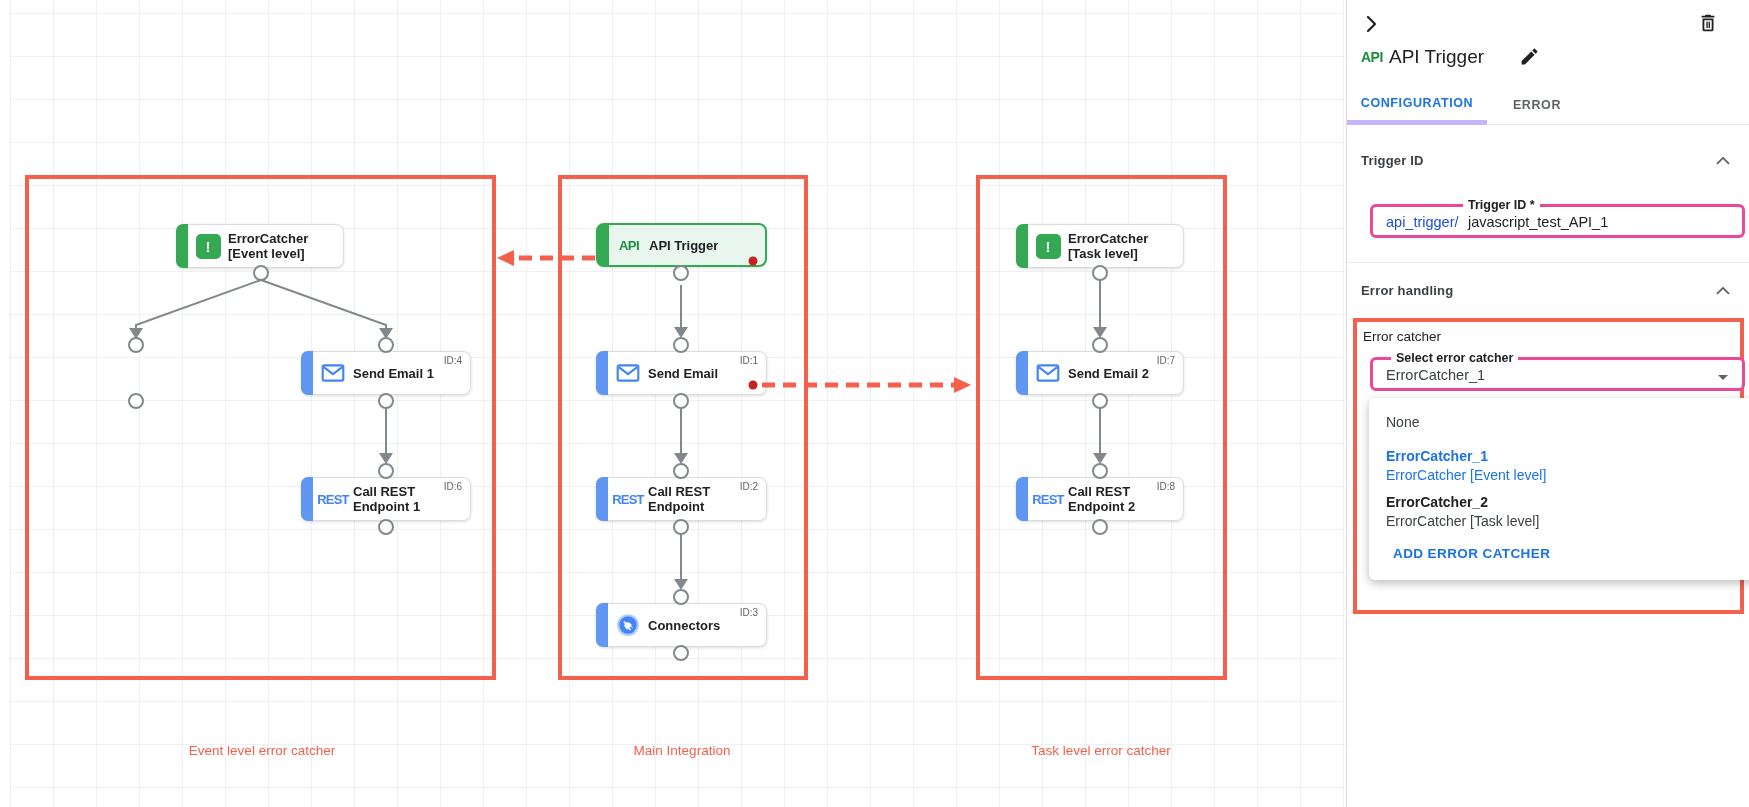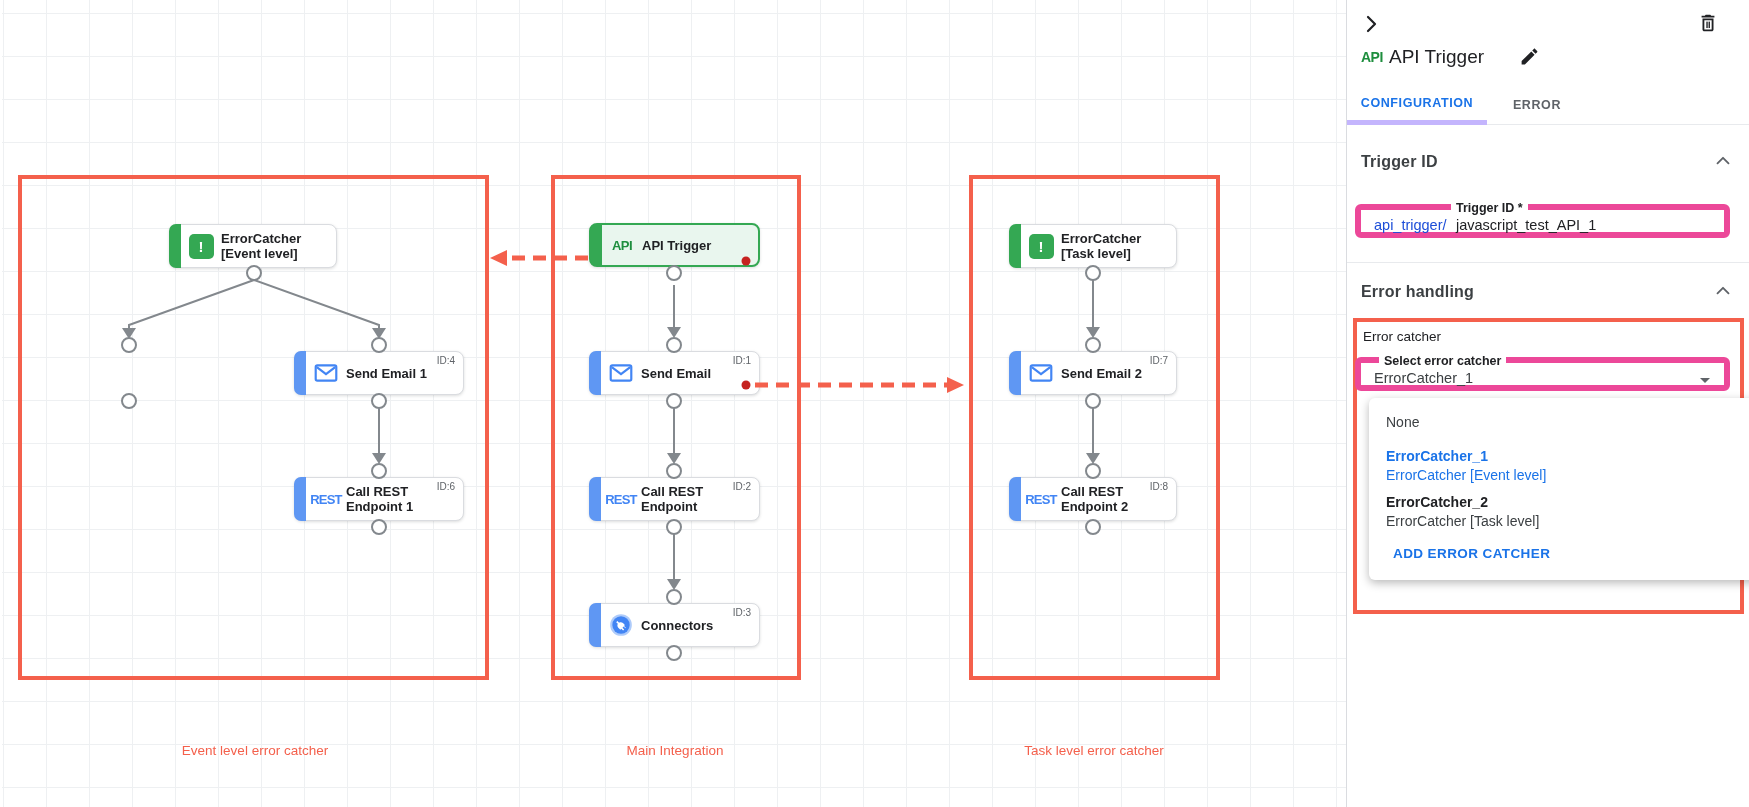--- a/index.html
+++ b/index.html
@@ -1,20 +1,20 @@
 <!DOCTYPE html>
 <html><head>
 <meta charset="utf-8">
 <style>
   * { margin:0; padding:0; box-sizing:border-box; }
   html,body { width:1749px; height:807px; font-family:"Liberation Sans", sans-serif; background:#fff; overflow:hidden; }
   .stage { position:relative; width:1749px; height:807px; }
 
   
-  .canvas { position:absolute; left:2px; top:0; width:1346px; height:807px; background-color:#fff;
+  .canvas { position:absolute; left:9px; top:0; width:1346px; height:807px; background-color:#fff;
     background-image:linear-gradient(to right,#eef0f2 1px,transparent 1px),linear-gradient(to bottom,#eef0f2 1px,transparent 1px);
     background-size:43px 43px; background-position:1px 13px; }
   .annotation-box { position:absolute; border:4px solid #f4604c; background:transparent; }
   .caption { position:absolute; transform:translateX(-50%); color:#f4604c; font-size:13.5px; white-space:nowrap; }
 
   .node { position:absolute; height:44px; background:#fff; border:1px solid #dadce0; border-radius:8px;
     display:flex; align-items:center; box-shadow:0 1px 3px rgba(60,64,67,.18); }
   .node .bar { width:12px; align-self:stretch; border-radius:7px 0 0 7px; margin:-1px 0 -1px -1px; }
   .bar-blue { background:#5f97f3; }
   .bar-green { background:#34a853; }
@@ -35,23 +35,23 @@
     border-left:1px solid #dadce0; }
   .panel * { position:absolute; }
   .icon-btn { width:24px; height:24px; cursor:pointer; }
   .panel-title { left:42px; top:46px; font-size:19px; color:#202124; white-space:nowrap; }
   .api-badge { left:14px; top:49px; font-size:14px; font-weight:bold; color:#1e8e3e; letter-spacing:-0.5px; }
   .tabs { left:0; top:85px; width:403px; height:40px; border-bottom:1px solid #e8eaed; }
   .tab { top:0; height:40px; display:flex; align-items:center; justify-content:center; font-size:12.5px;
     font-weight:bold; letter-spacing:0.6px; cursor:pointer; position:absolute; }
   .tab-active { left:0; width:140px; color:#1a73e8; border-bottom:5px solid #c4b5fd; }
   .tab-idle { left:140px; width:100px; color:#5f6368; }
-  .section-title { left:14px; font-size:16px; font-weight:bold; color:#3c4043; letter-spacing:0.2px; }
+  .section-title { left:14px; font-size:13px; font-weight:bold; color:#3c4043; letter-spacing:0.2px; }
   .chev-up { right:13px; }
-  .field { left:8px; width:375px; height:34px; border:6px solid #ec4899; border-radius:6px; background:#fff; }
+  .field { left:23px; width:375px; height:34px; border:3px solid #ec4899; border-radius:6px; background:#fff; }
   .field-label { background:#fff; padding:0 5px; font-size:12.5px; font-weight:bold; color:#202124; white-space:nowrap; }
   .field-text { font-size:14.5px; white-space:nowrap; }
   .divider { left:0; width:403px; height:1px; background:#e8eaed; }
   .red-frame { left:6px; top:318px; width:391px; height:296px; border:4px solid #f4604c; }
   .dd-card { left:22px; top:398px; width:420px; height:182px; background:#fff; border-radius:6px;
     box-shadow:0 3px 10px rgba(0,0,0,.28); }
   .dd-item { left:17px; font-size:14px; white-space:nowrap; cursor:pointer; }
   .dd-blue { color:#1a73e8; }
   .dd-dark { color:#202124; }
   .dd-sub { font-weight:normal; }

